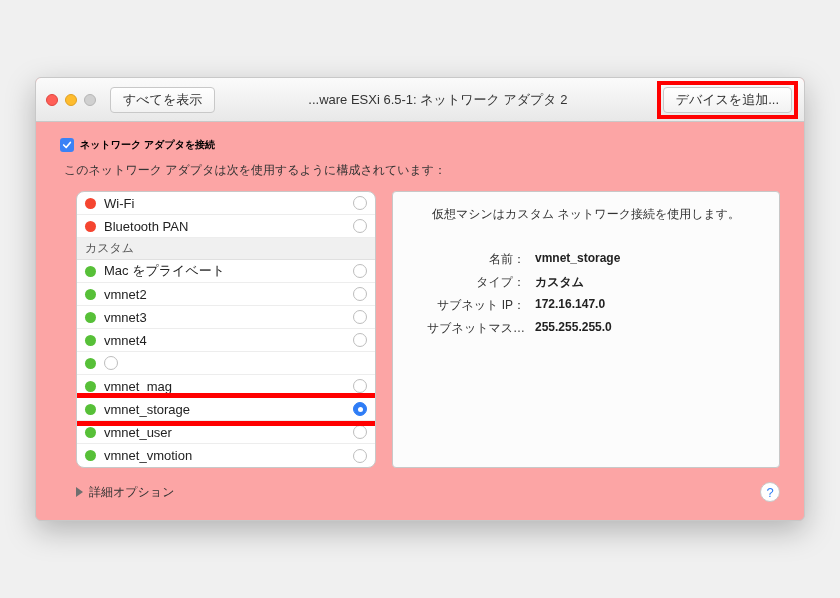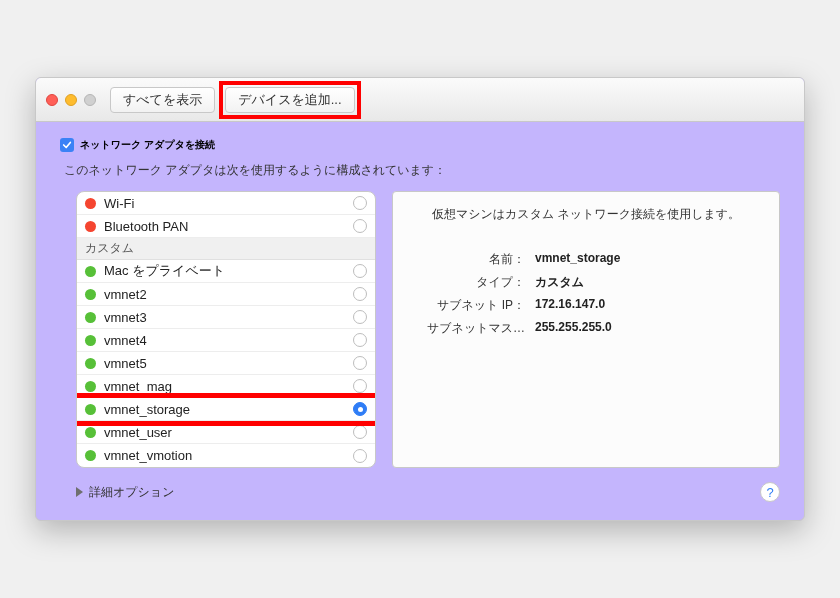--- a/index.html
+++ b/index.html
@@ -8,21 +8,21 @@
     background: #f0f0f0;
     width: 840px;
     height: 598px;
     overflow: hidden;
     display: flex;
     align-items: center;
     justify-content: center;
   }
   .window {
     width: 770px;
-    background: #c4b5fd;
+    background: #fca5a5;
     border: 1px solid #c8c8c8;
     border-radius: 6px;
     box-shadow: 0 10px 30px rgba(0,0,0,0.25);
     overflow: hidden;
   }
   .titlebar {
     height: 44px;
     background: linear-gradient(#fbfbfb, #e8e8e8);
     border-bottom: 1px solid #c8c8c8;
     display: flex;
@@ -200,20 +200,21 @@
 
 <div class="window">
 
   <div class="titlebar">
     <div class="traffic-lights">
       <span class="tl red"></span>
       <span class="tl yellow"></span>
       <span class="tl gray"></span>
     </div>
     <button class="mac-btn">すべてを表示</button>
+    <div class="title">...ware ESXi 6.5-1: ネットワーク アダプタ 2</div>
     <span class="add-device-wrap">
       <button class="mac-btn">デバイスを追加...</button>
     </span>
   </div>
 
   <div class="content">
 
     <div class="check-row">
       <span class="check">
         <svg viewBox="0 0 12 12">
@@ -254,21 +255,20 @@
           <span class="item-label">vmnet3</span>
           <span class="radio"></span>
         </div>
         <div class="list-item">
           <span class="dot green"></span>
           <span class="item-label">vmnet4</span>
           <span class="radio"></span>
         </div>
         <div class="list-item">
           <span class="dot green"></span>
-          <span class="item-label">vmnet5</span>
           <span class="radio"></span>
         </div>
         <div class="list-item">
           <span class="dot green"></span>
           <span class="item-label">vmnet_mag</span>
           <span class="radio"></span>
         </div>
         <div class="list-item row-highlight">
           <span class="dot green"></span>
           <span class="item-label">vmnet_storage</span>

